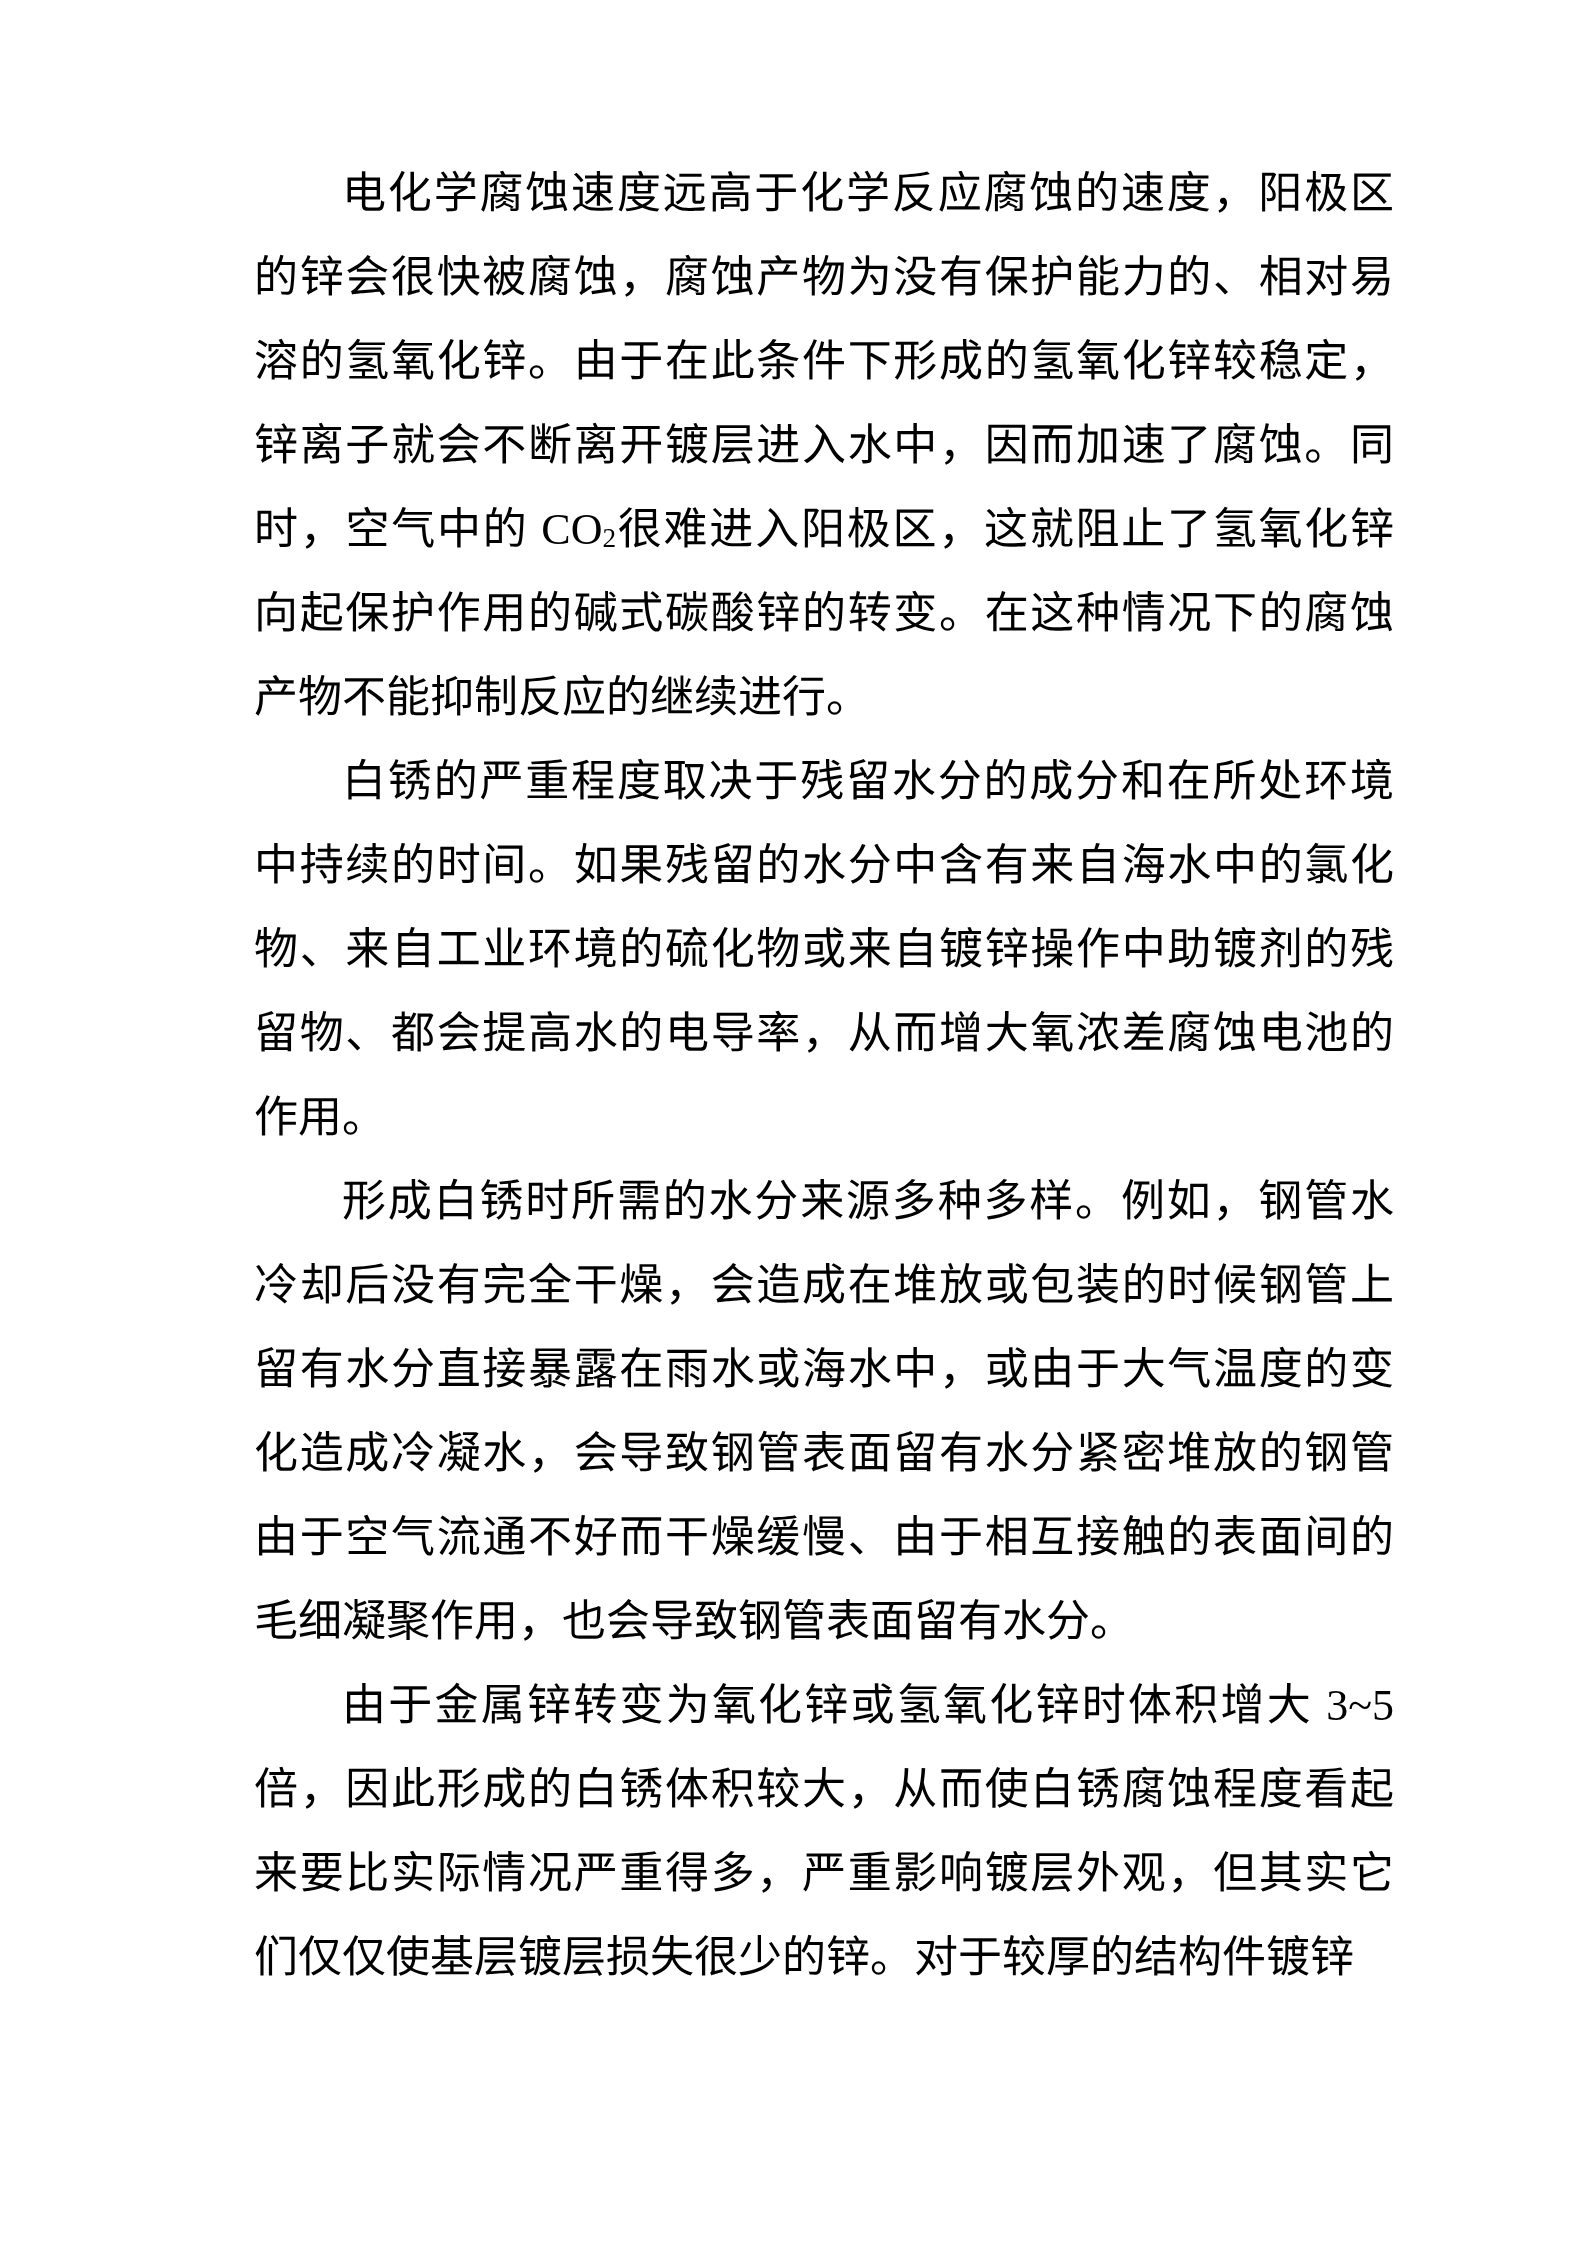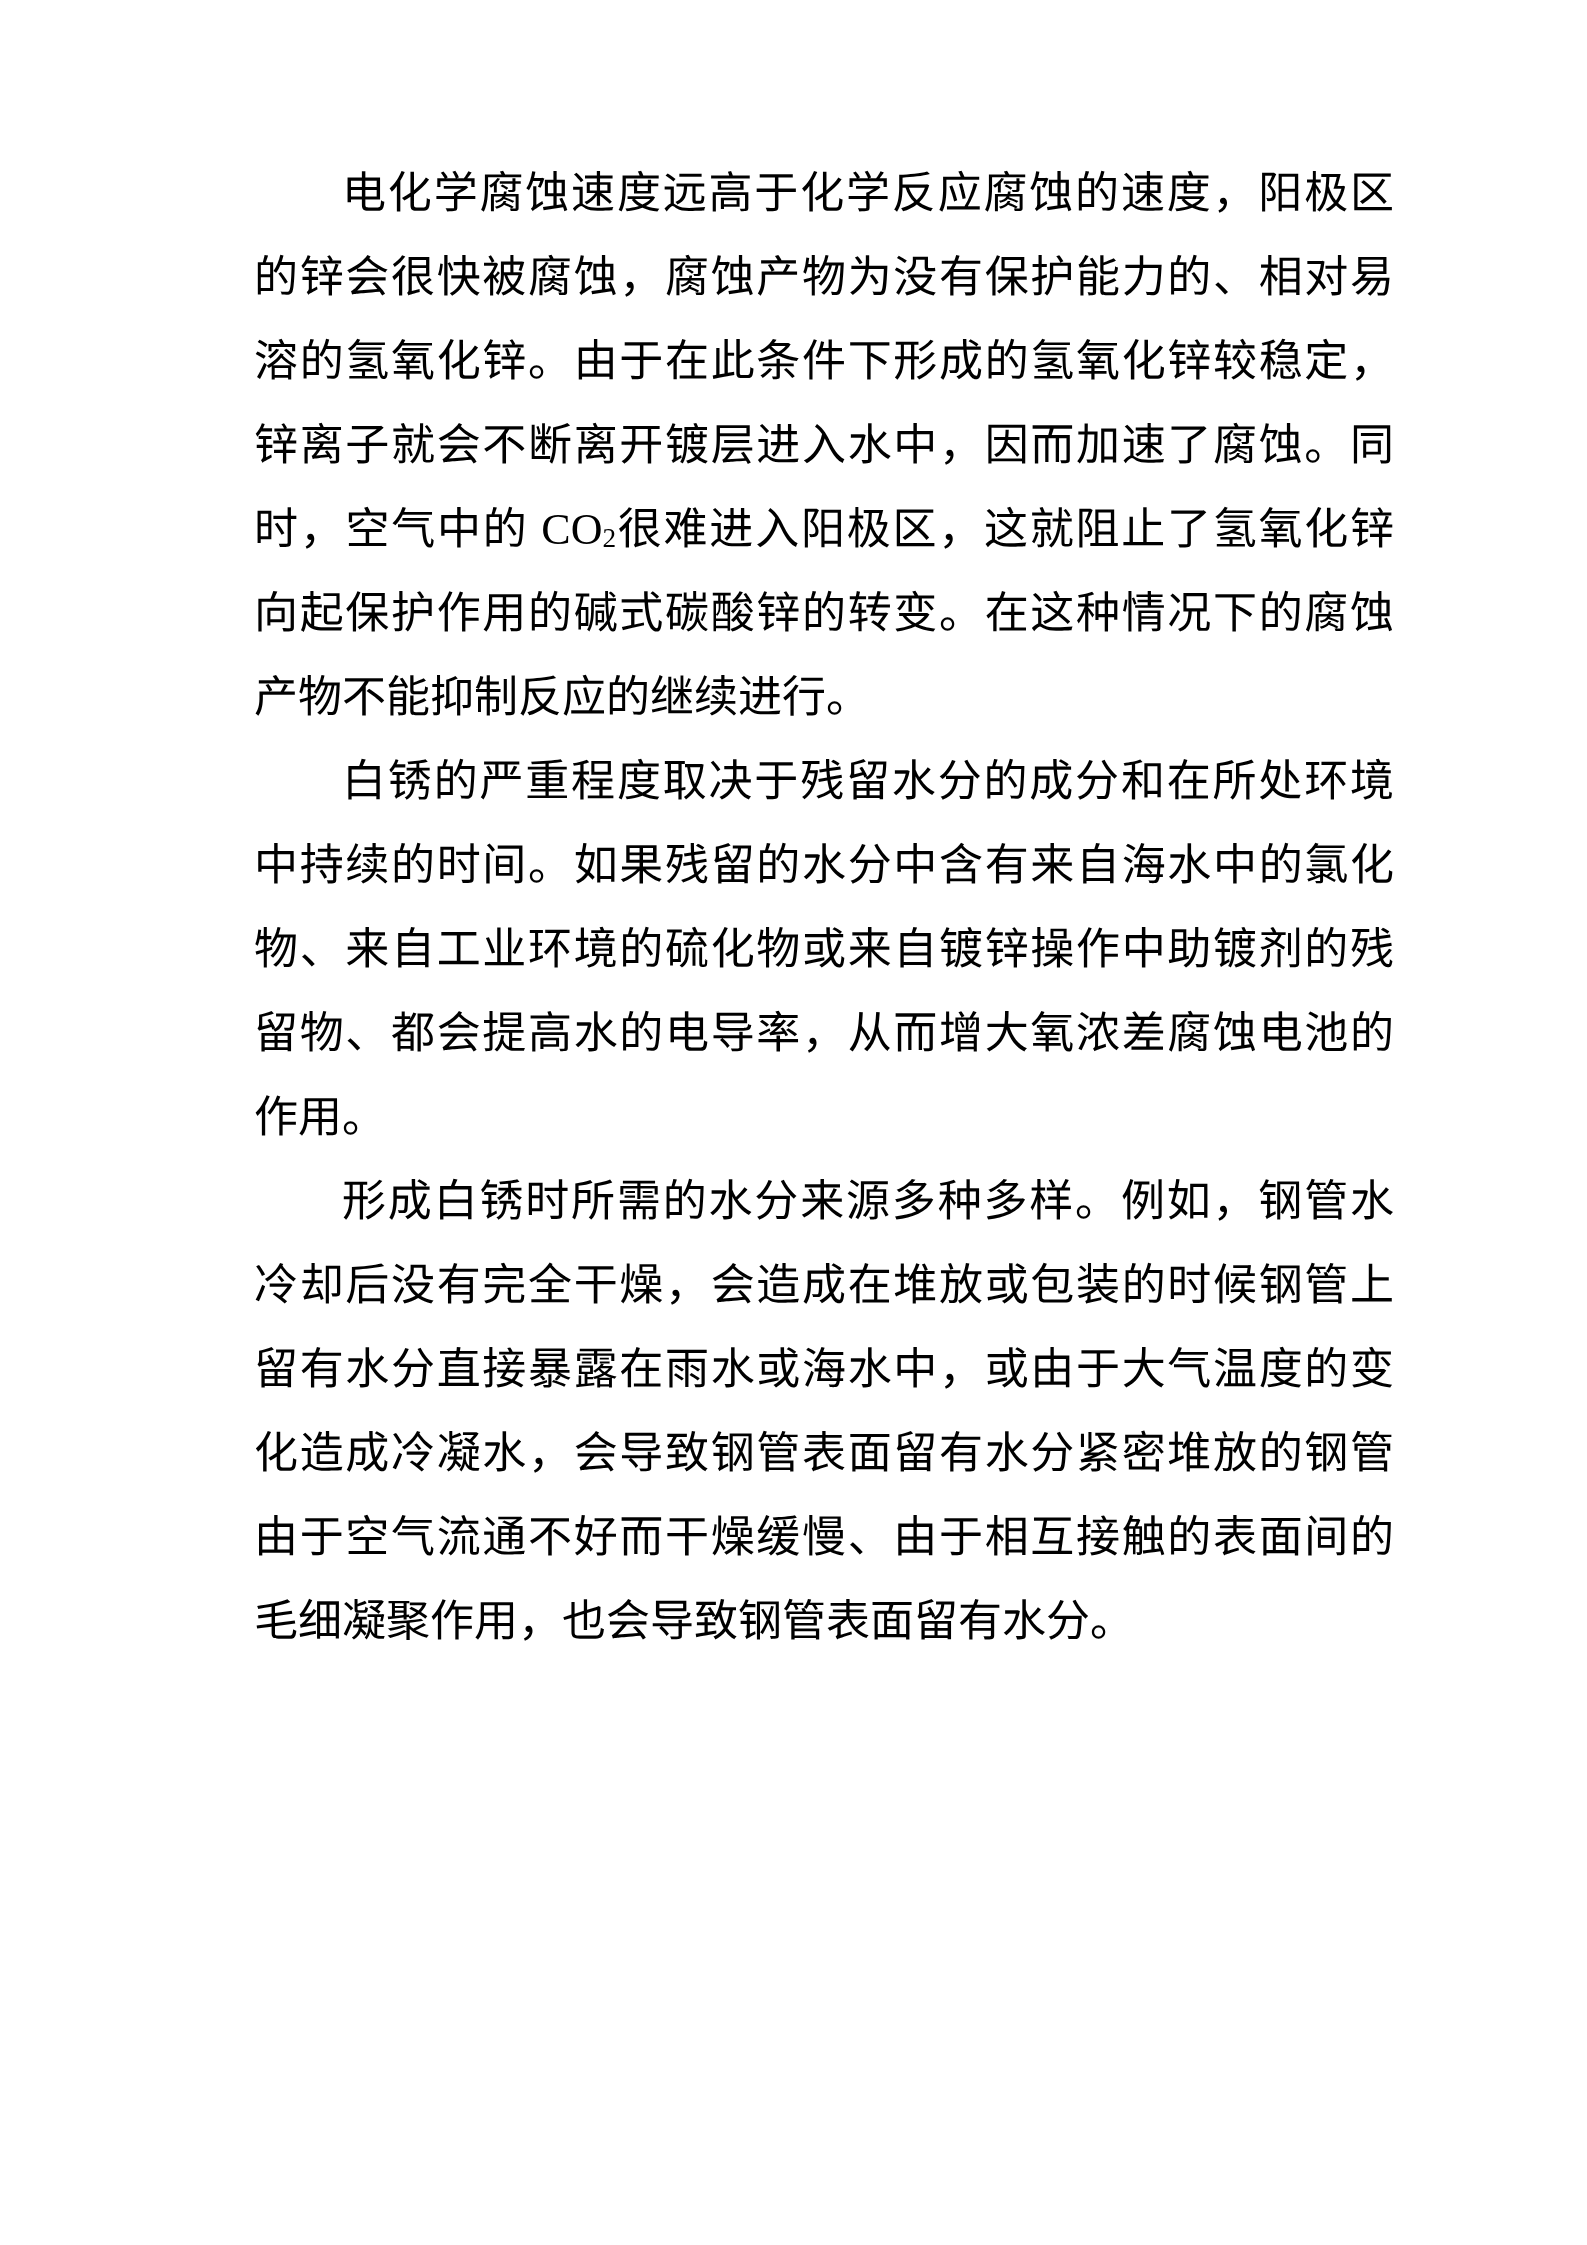--- a/index.html
+++ b/index.html
@@ -40,14 +40,15 @@
   }
 </style>
 </head>
 <body>
 
 <div class="page">
   <div class="text-block">
       <p class="para"><span>电化学腐蚀速度远高于化学反应腐蚀的速度，阳极区的锌会很快被腐蚀，腐蚀产物为没有保护能力的、相对易溶的氢氧化锌。由于在此条件下形成的氢氧化锌较稳定，锌离子就会不断离开镀层进入水中，因而加速了腐蚀。同时，空气中的 CO</span><sub>2</sub><span>很难进入阳极区，这就阻止了氢氧化锌向起保护作用的碱式碳酸锌的转变。在这种情况下的腐蚀产物不能抑制反应的继续进行。</span></p>
       <p class="para"><span>白锈的严重程度取决于残留水分的成分和在所处环境中持续的时间。如果残留的水分中含有来自海水中的氯化物、来自工业环境的硫化物或来自镀锌操作中助镀剂的残留物、都会提高水的电导率，从而增大氧浓差腐蚀电池的作用。</span></p>
       <p class="para"><span>形成白锈时所需的水分来源多种多样。例如，钢管水冷却后没有完全干燥，会造成在堆放或包装的时候钢管上留有水分直接暴露在雨水或海水中，或由于大气温度的变化造成冷凝水，会导致钢管表面留有水分紧密堆放的钢管由于空气流通不好而干燥缓慢、由于相互接触的表面间的毛细凝聚作用，也会导致钢管表面留有水分。</span></p>
+      <p class="para"><span>由于金属锌转变为氧化锌或氢氧化锌时体积增大 3~5倍，因此形成的白锈体积较大，从而使白锈腐蚀程度看起来要比实际情况严重得多，严重影响镀层外观，但其实它们仅仅使基层镀层损失很少的锌。对于较厚的结构件镀锌</span></p>
     </div>
 </div>
 
 </body></html>

